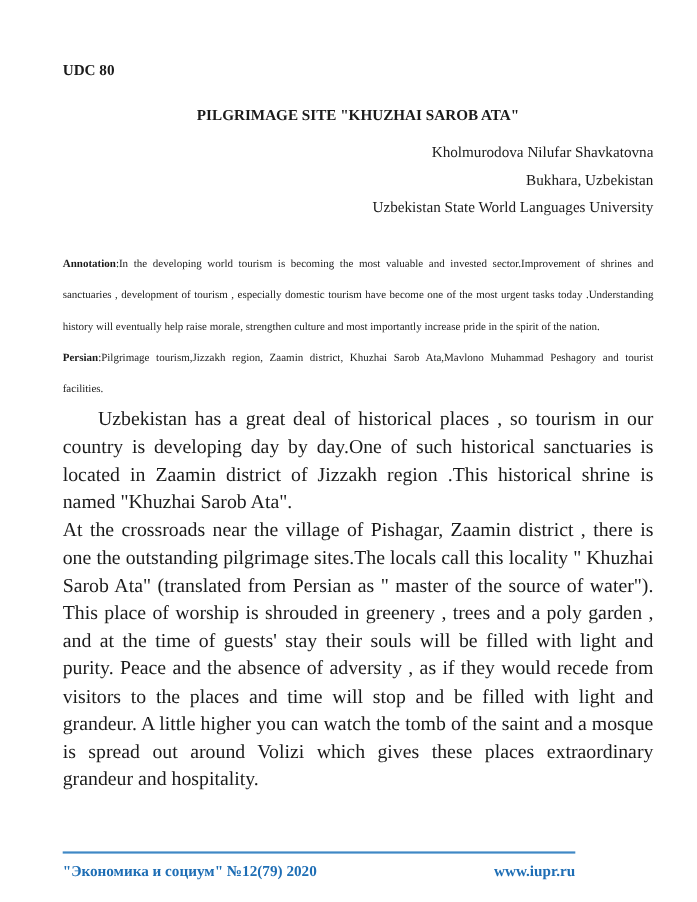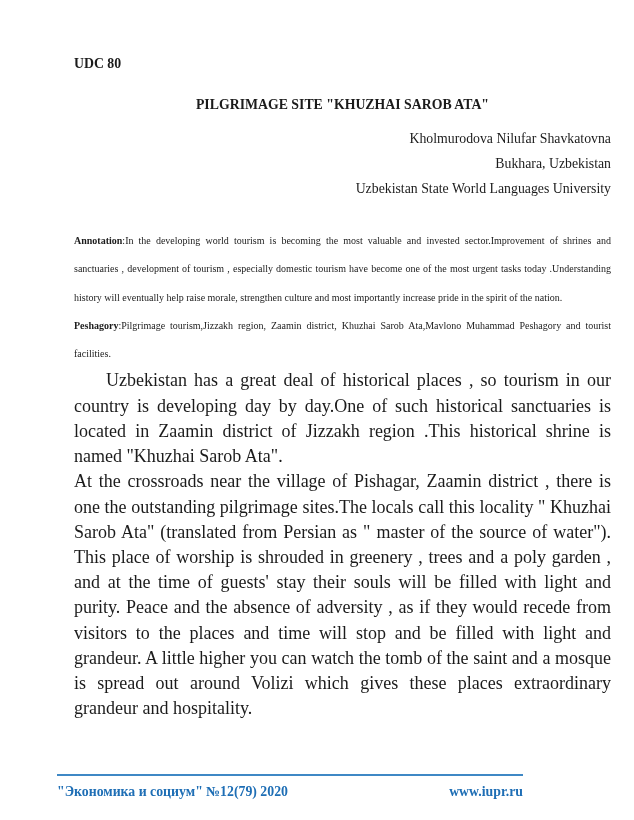--- a/index.html
+++ b/index.html
@@ -11,21 +11,21 @@
     position: relative;
     width: 634px;
     height: 820px;
     background: #ffffff;
     color: #1b1b1b;
     font-family: "Liberation Serif", serif;
     overflow: hidden;
   }
   .content {
     position: absolute;
-    left: 74px;
+    left: 57px;
     top: 55px;
     width: 537px;
   }
   .udc {
     font-weight: 700;
     font-size: 13.8px;
     line-height: 17px;
   }
   .title {
     font-weight: 700;
@@ -98,21 +98,21 @@
       <div class="author-name">Kholmurodova Nilufar Shavkatovna</div>
       <div>Bukhara, Uzbekistan</div>
       <div>Uzbekistan State World Languages University</div>
     </div>
 
     <p class="annotation">
       <span class="lead">Annotation</span><span>:In the developing world tourism is becoming the most valuable and invested sector.Improvement of shrines and sanctuaries , development of tourism , especially domestic tourism  have  become one of the most urgent tasks today .Understanding history will eventually help raise morale, strengthen culture and most importantly increase pride in the spirit of the nation.</span>
     </p>
 
     <p class="keywords">
-      <span class="lead">Peshagory</span><span>:Pilgrimage tourism,Jizzakh region, Zaamin district, Khuzhai Sarob Ata,Mavlono Muhammad Peshagory and  tourist facilities.</span>
+      <span class="lead">Persian</span><span>:Pilgrimage tourism,Jizzakh region, Zaamin district, Khuzhai Sarob Ata,Mavlono Muhammad Peshagory and  tourist facilities.</span>
     </p>
 
     <div class="body-text">
       <p class="indent">Uzbekistan has  a great deal of historical places , so tourism in our country is developing day by day.One of such historical sanctuaries is located in Zaamin district of Jizzakh region .This historical shrine is named "Khuzhai Sarob Ata".</p>
       <p>At the crossroads near the village of Pishagar, Zaamin district , there is one the outstanding pilgrimage sites.The locals call this locality  " Khuzhai Sarob Ata" (translated from Persian as " master of the source of water"). This place of worship is shrouded in greenery , trees and a poly garden , and  at the time of guests' stay their souls will be filled with light and purity. Peace and the absence of adversity , as if they would recede from visitors to the places and time will stop and be filled with light and grandeur. A little higher you can watch the tomb of the saint and a mosque is spread out around Volizi  which gives these places extraordinary grandeur and hospitality.</p>
     </div>
 
   </div>
 
   <div class="footer">

